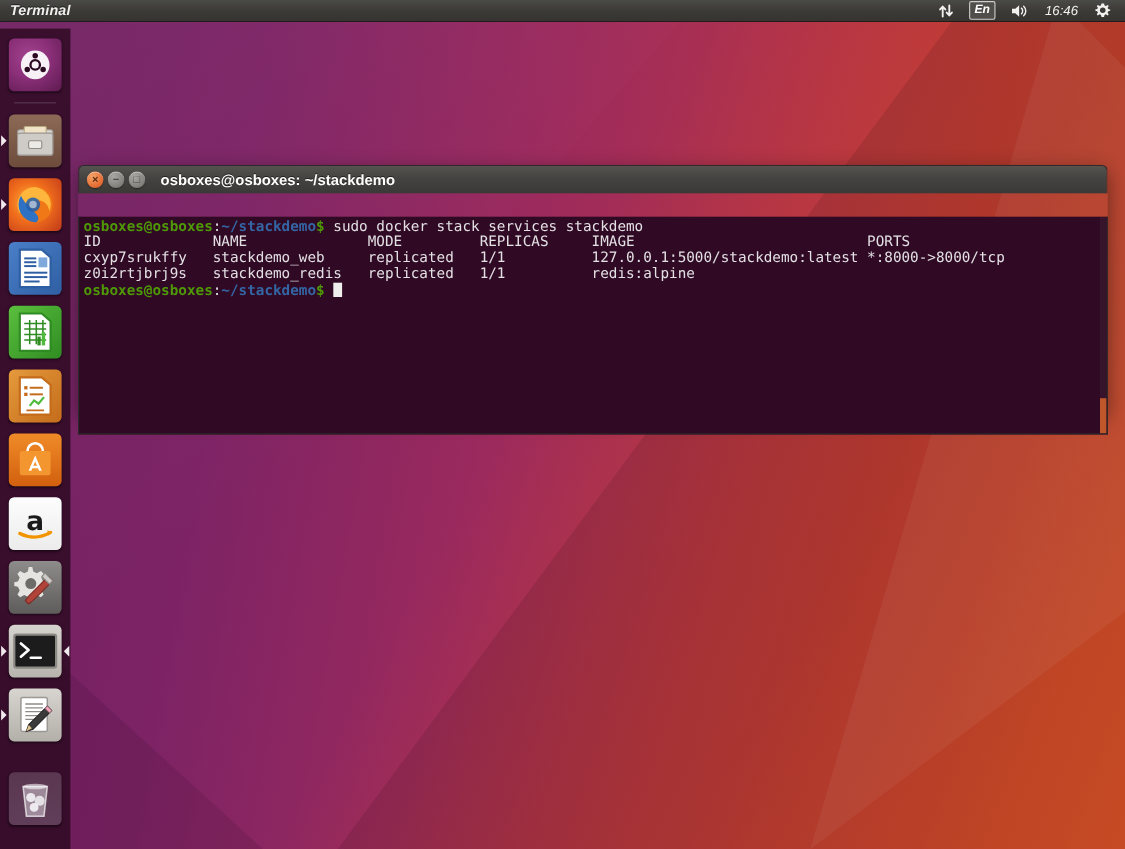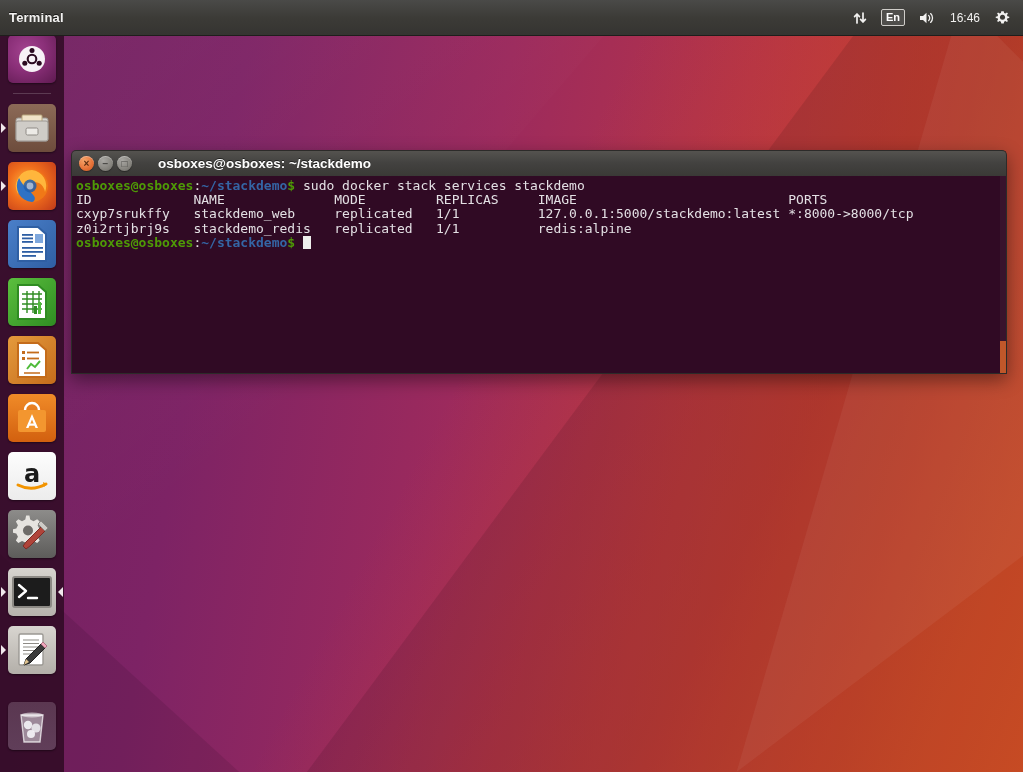--- a/index.html
+++ b/index.html
@@ -50,27 +50,28 @@
   #facet-d {
     left: 0; top: 420px; width: 520px; height: 352px;
     background: rgba(0,0,0,0.09);
     clip-path: polygon(0 38%, 46% 100%, 0 100%);
   }
 
   
   #top-panel {
     position: absolute;
     left: 0; top: 0;
-    width: 1023px; height: 36px;
+    width: 1023px; height: 20px;
     background: linear-gradient(to bottom, #4a4a48 0%, #3c3b37 50%, #353431 100%);
     border-bottom: 1px solid #1f1e1c;
     box-sizing: border-box;
     display: flex;
     align-items: center;
     z-index: 50;
+    font-style: italic;
   }
   #panel-app-title {
     color: #f2f1f0;
     font-size: 13px;
     font-weight: bold;
     margin-left: 9px;
     letter-spacing: 0.2px;
     text-shadow: 0 -1px 0 rgba(0,0,0,0.6);
   }
   #panel-indicators {
@@ -193,33 +194,34 @@
     color: #4a3126;
     box-shadow: inset 0 1px 0 rgba(255,255,255,0.35), 0 1px 1px rgba(0,0,0,0.35);
   }
   #wb-close { background: radial-gradient(circle at 35% 30%, #f5a46a 0%, #e8743a 55%, #c9551f 100%); color: #5a2b10; }
   #wb-min   { background: radial-gradient(circle at 35% 30%, #a9a7a3 0%, #87857f 60%, #6a6863 100%); color: #4a4946; }
   #wb-max   { background: radial-gradient(circle at 35% 30%, #a9a7a3 0%, #87857f 60%, #6a6863 100%); color: #4a4946; }
   #titlebar-title {
     color: #ffffff;
     font-size: 13.5px;
     font-weight: bold;
-    margin-left: 22px;
+    margin-left: 10px;
     text-shadow: 0 -1px 0 rgba(0,0,0,0.55);
     white-space: nowrap;
   }
   #terminal-body {
     height: 198px;
     background: #300a24;
     border: 1px solid #2c2b29;
     border-top: none;
     box-sizing: border-box;
     padding: 3px 0 0 4px;
     position: relative;
     overflow: hidden;
+    margin-top: 21px;
   }
   #term-text {
     font-family: "DejaVu Sans Mono", "Liberation Mono", monospace;
     font-size: 13px;
     line-height: 14.2px;
     color: #e3e0e4;
     white-space: pre;
     letter-spacing: 0px;
   }
   .t-green { color: #4e9a06; font-weight: bold; }

